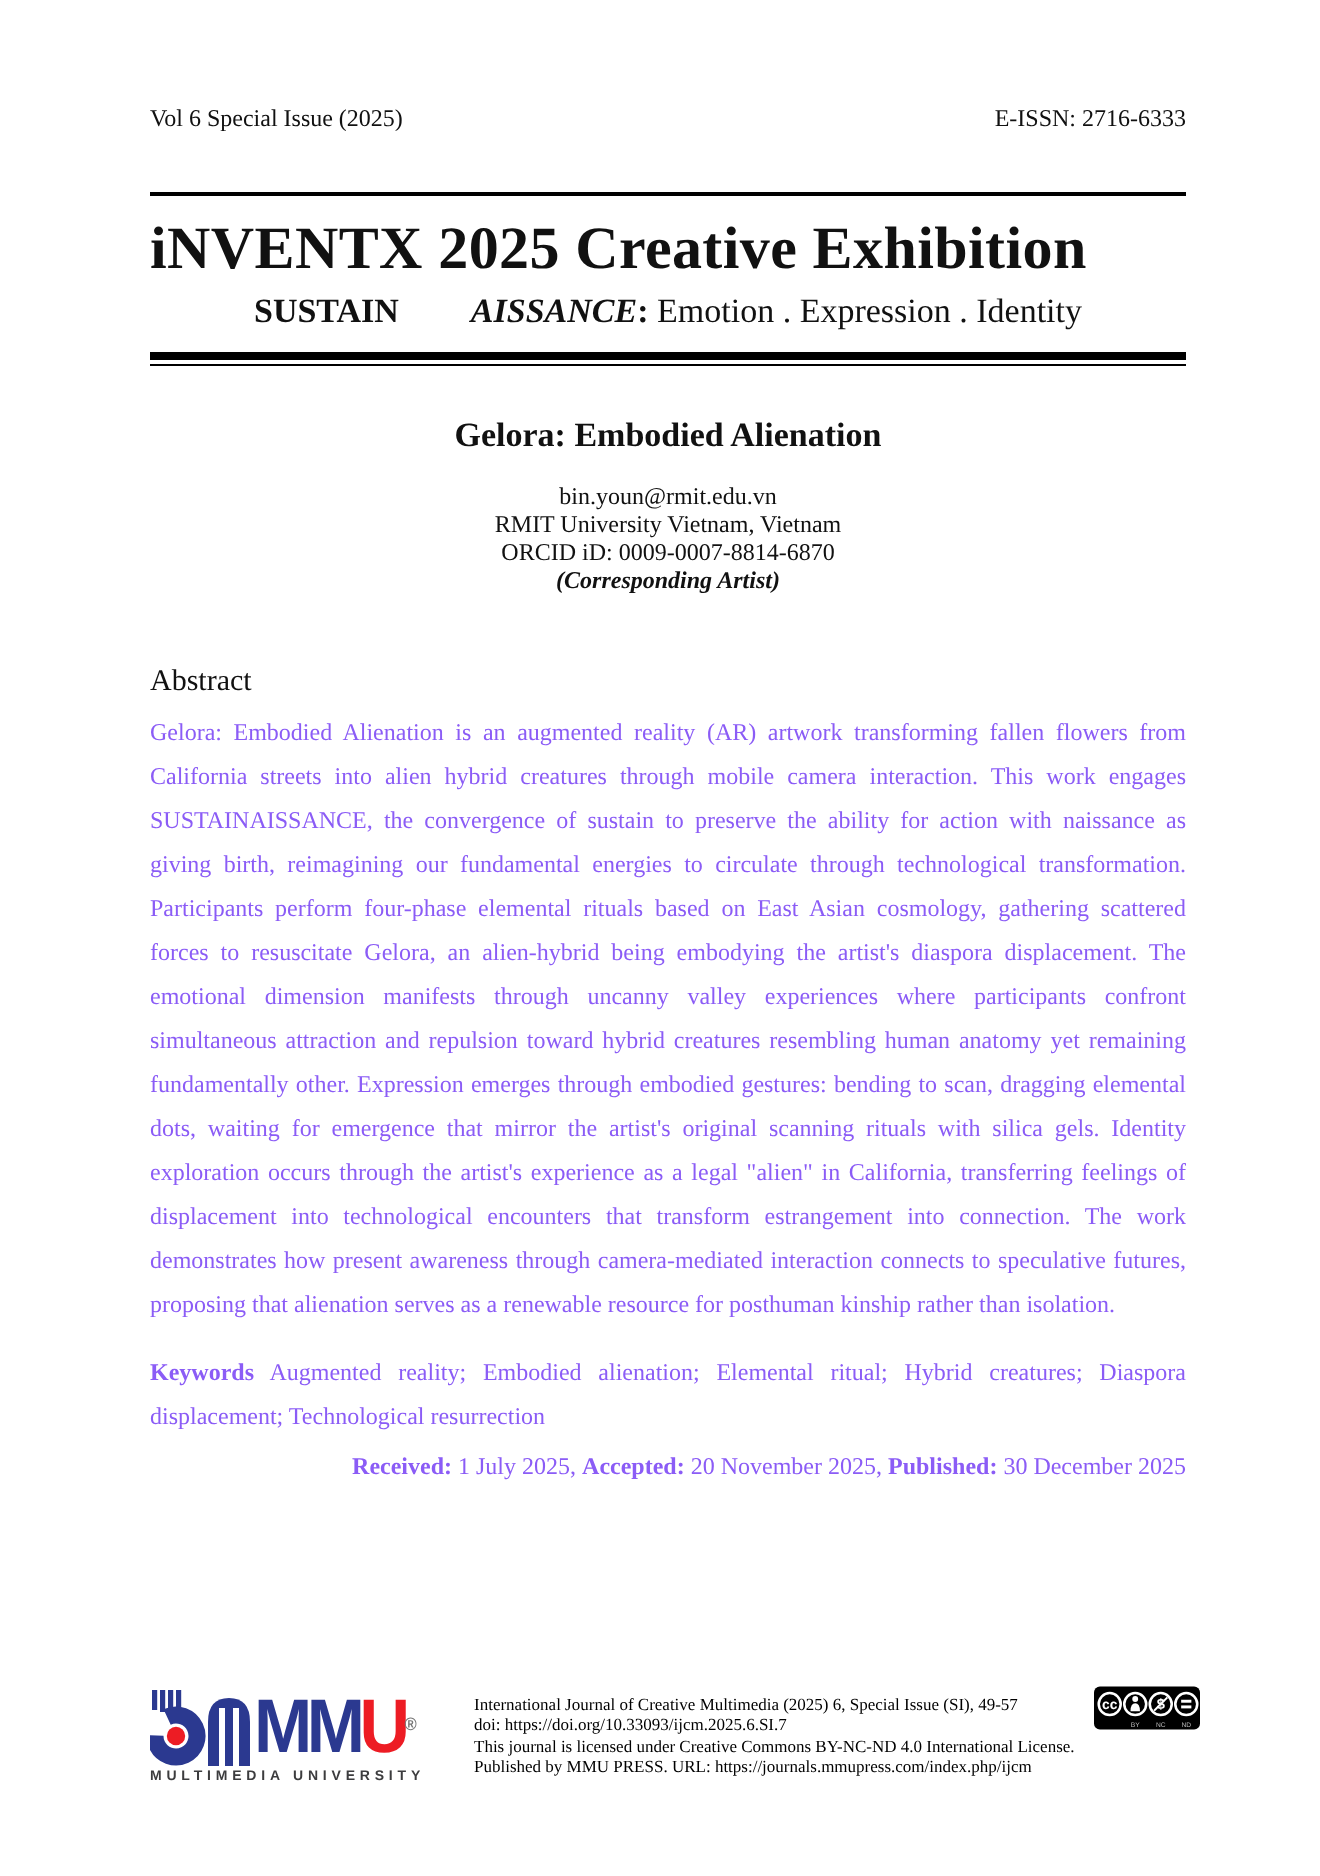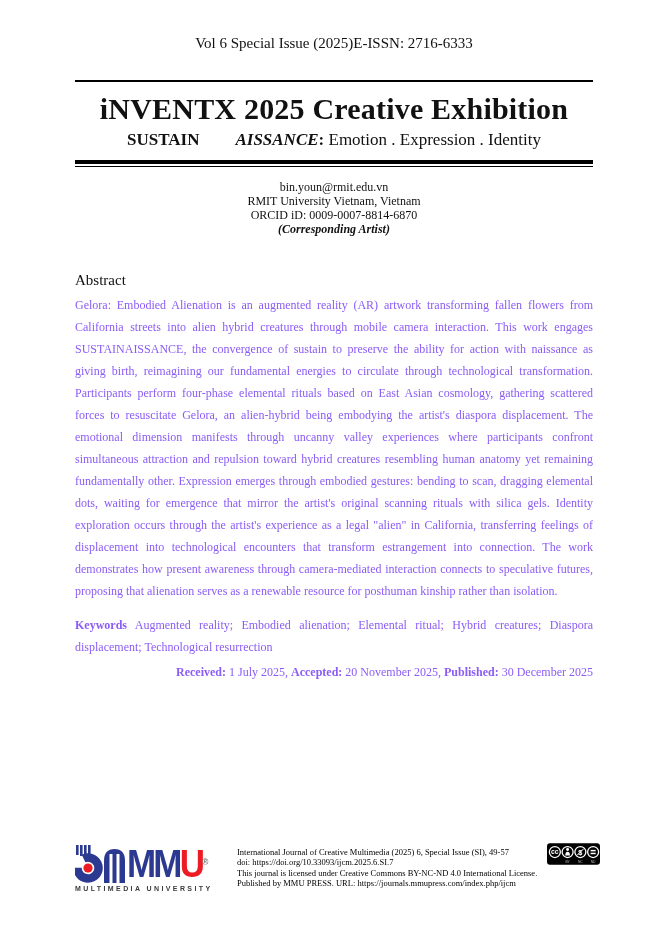--- a/index.html
+++ b/index.html
@@ -5,26 +5,26 @@
   * { margin:0; padding:0; box-sizing:border-box; }
   html,body { background:#e8e8e8; }
   .page {
     position:relative; width:660px; height:938px; margin:0 auto;
     background:#ffffff; color:#111;
     font-family:"Liberation Serif","DejaVu Serif",serif;
     overflow:hidden;
   }
   .content { padding:0 67px 0 75px; }
   .header-row {
-    margin-top:36px; display:flex; justify-content:center;
-    font-size:15px; line-height:14px;
+    margin-top:52px; display:flex; justify-content:space-between;
+    font-size:12px; line-height:14px;
   }
   .rule-thin { margin-top:30px; border-top:2px solid #000; }
   h1.masthead-title {
-    margin-top:9px; text-align:center; font-size:30px; line-height:36px;
+    margin-top:9px; text-align:left; font-size:30px; line-height:36px;
     font-weight:bold; letter-spacing:0.2px;
   }
   .subtitle { margin-top:2px; text-align:center; font-size:17px; line-height:22px; }
   .subtitle .b { font-weight:bold; }
   .subtitle .bi { font-weight:bold; font-style:italic;padding-left:36px; }
   .rule-double {
     margin-top:9px; border-top:4px solid #000; border-bottom:1.5px solid #000; height:7px;
   }
   h2.article-title {
     margin-top:24px; text-align:center; font-size:17px; line-height:21px; font-weight:bold;
@@ -73,20 +73,21 @@
     </div>
 
     <div class="rule-thin"></div>
 
     <h1 class="masthead-title">iNVENTX 2025 Creative Exhibition</h1>
 
     <div class="subtitle"><span class="b">SUSTAIN</span><span class="bi">AISSANCE</span><span class="b">:</span><span> Emotion . Expression . Identity</span></div>
 
     <div class="rule-double"></div>
 
+    <h2 class="article-title">Gelora: Embodied Alienation</h2>
 
     <div class="author-block">
       <div>bin.youn@rmit.edu.vn</div>
       <div>RMIT University Vietnam, Vietnam</div>
       <div>ORCID iD: 0009-0007-8814-6870</div>
       <div class="role">(Corresponding Artist)</div>
     </div>
 
     <h3 class="abstract-heading">Abstract</h3>
 

